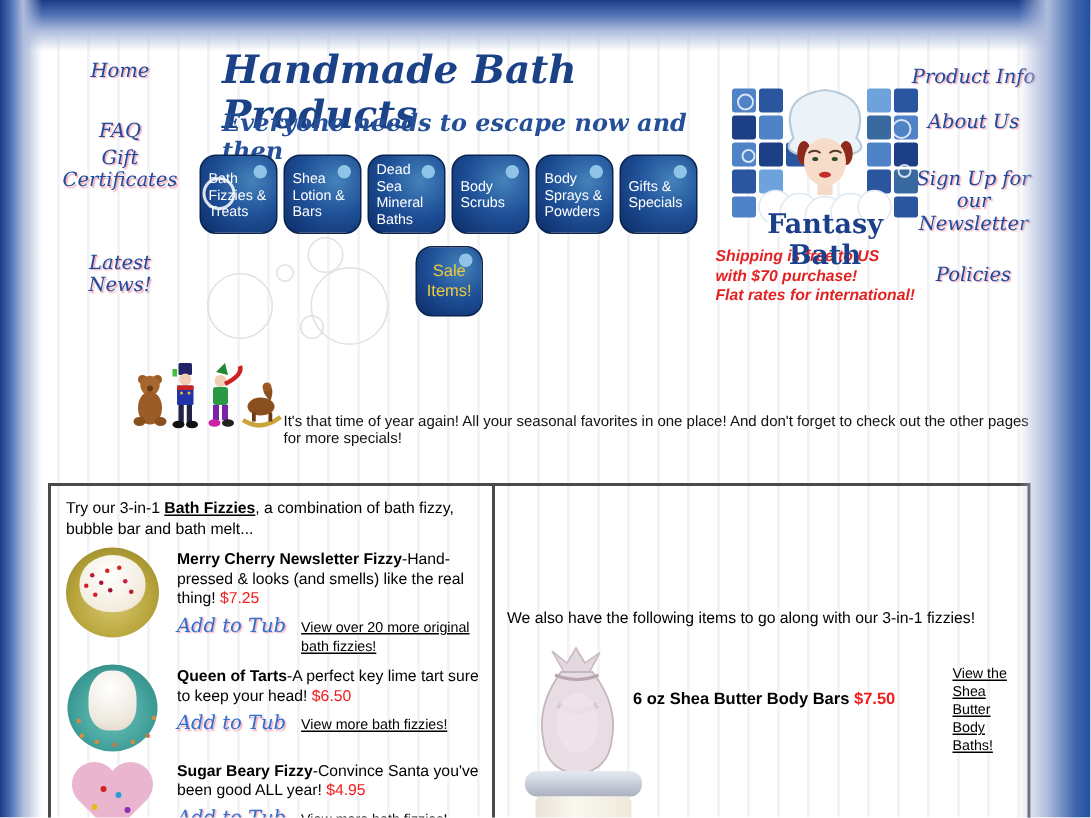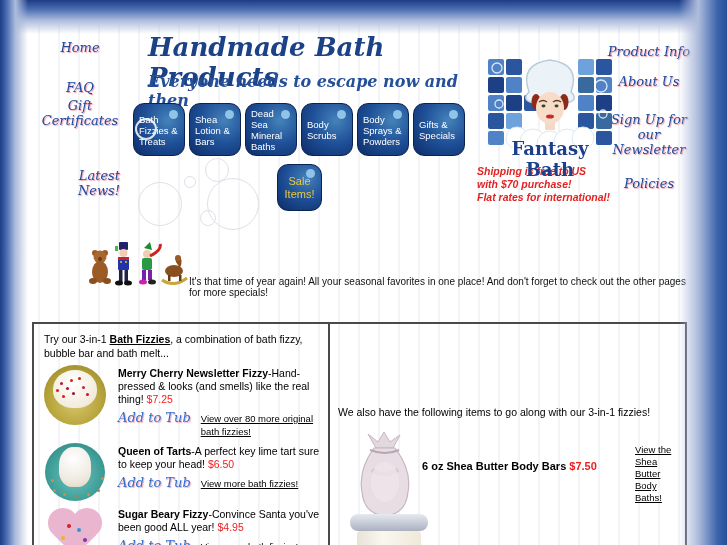--- a/index.html
+++ b/index.html
@@ -161,21 +161,21 @@
   <div class="bubble" style="left:205px;top:158px;width:24px;height:24px;"></div>
   <div class="bubble" style="left:138px;top:182px;width:44px;height:44px;"></div>
   <div class="bubble" style="left:207px;top:178px;width:52px;height:52px;"></div>
   <div class="bubble" style="left:184px;top:176px;width:12px;height:12px;"></div>
   <div class="bubble" style="left:200px;top:210px;width:16px;height:16px;"></div>
 
   <div class="navcol" style="left:40px;top:0;width:80px;height:230px;">
     <div class="navlink" style="top:40px;">Home</div>
     <div class="navlink" style="top:80px;">FAQ</div>
     <div class="navlink" style="top:98px;">Gift Certificates</div>
-    <div class="navlink" style="top:168px;text-align:right;">Latest News!</div>
+    <div class="navlink" style="top:168px;">Latest News!</div>
   </div>
 
   <div class="navcol" style="left:603px;top:0;width:92px;height:230px;">
     <div class="navlink" style="top:44px;">Product Info</div>
     <div class="navlink" style="top:74px;">About Us</div>
     <div class="navlink" style="top:112px;">Sign Up for our Newsletter</div>
     <div class="navlink" style="top:176px;">Policies</div>
   </div>
 
   <div class="title">Handmade Bath Products</div>
@@ -318,21 +318,21 @@
         <div class="prod-imgwrap">
           <div class="img-cheesecake">
             <div class="cake"></div>
               <div class="spr"></div>
           </div>
         </div>
         <div class="prod-body">
           <span class="pname">Merry Cherry Newsletter Fizzy</span><span>-Hand-pressed &amp; looks (and smells) like the real thing! </span><span class="price">$7.25</span>
           <div class="prod-links">
             <span class="addtotub">Add to Tub</span>
-            <span class="smalllink">View over 80 more original bath fizzies!</span>
+            <span class="smalllink">View over 20 more original bath fizzies!</span>
           </div>
         </div>
       </div>
 
       <div class="prod">
         <div class="prod-imgwrap">
           <div class="img-tart">
             <div class="dots"></div>
               <div class="tart"></div>
           </div>

